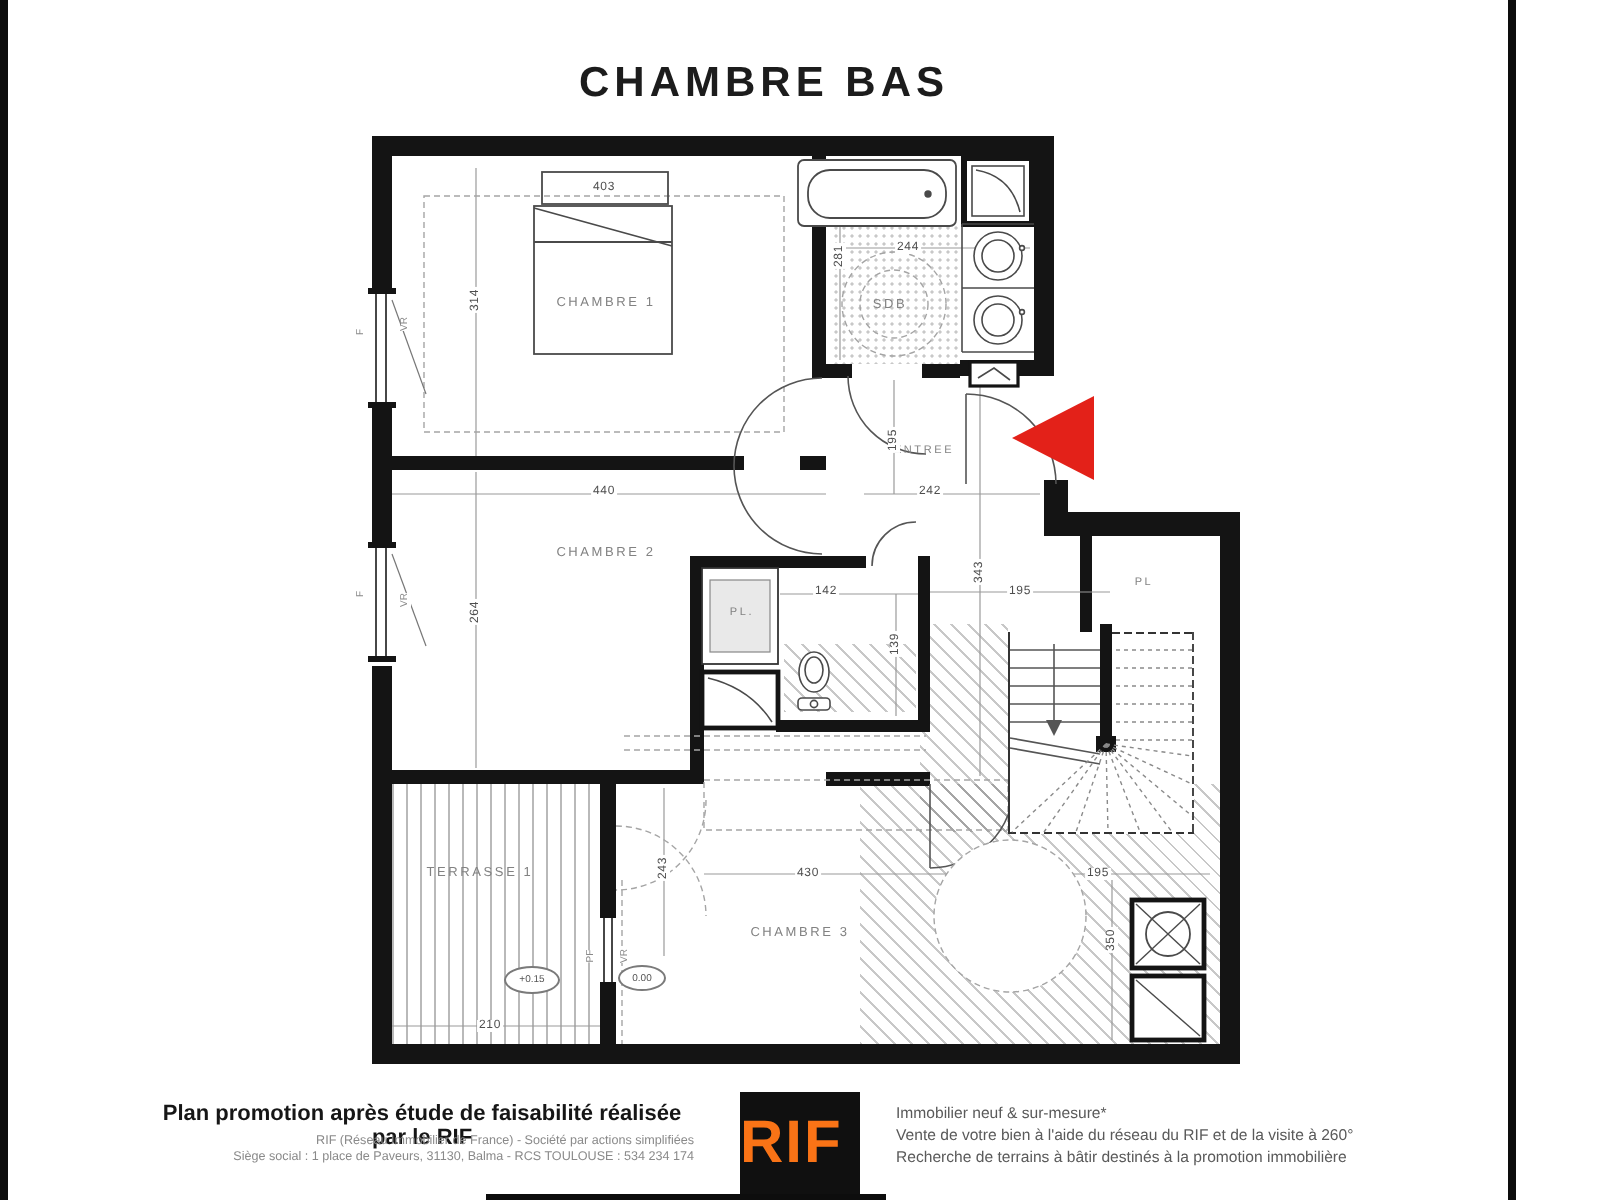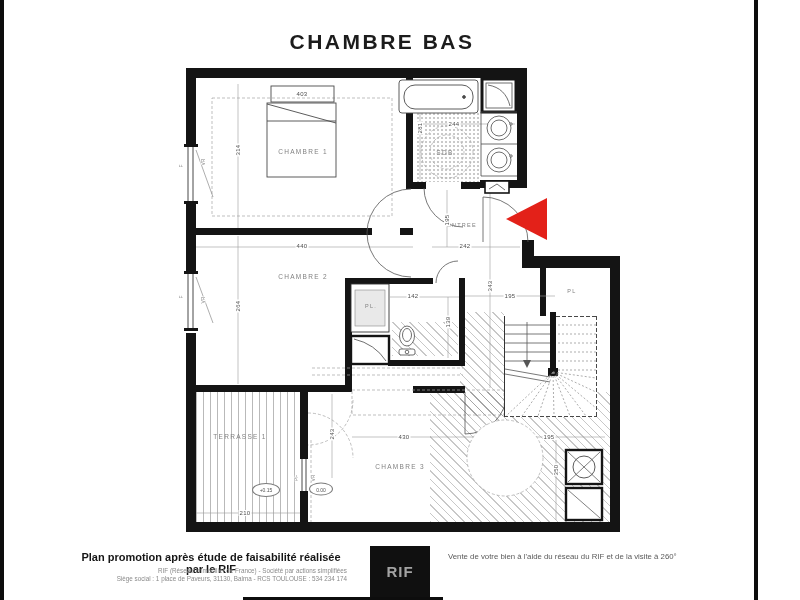--- a/index.html
+++ b/index.html
@@ -20,22 +20,22 @@
         font-size:5px;color:#555;display:flex;align-items:center;justify-content:center;background:#fff;}
   .title{position:absolute;left:382px;top:30px;transform:translateX(-50%);
          font-size:21px;font-weight:bold;letter-spacing:2.5px;color:#1c1c1c;}
   .arrow{position:absolute;width:0;height:0;border-top:21px solid transparent;
          border-bottom:21px solid transparent;}
   .f-bold{position:absolute;left:75px;top:551px;width:272px;text-align:center;
           font-size:11px;font-weight:bold;color:#161616;}
   .f-small{position:absolute;left:75px;top:567px;width:272px;text-align:right;
            font-size:6.3px;color:#8a8a8a;line-height:8px;}
   .logo{position:absolute;left:370px;top:546px;width:60px;height:51px;background:#101010;
-        display:flex;align-items:center;justify-content:center;color:#a3a3a3;
-        font-weight:bold;font-size:15px;letter-spacing:1px;}
+        display:flex;align-items:center;color:#f97316;
+        font-weight:bold;font-size:30px;letter-spacing:1px;}
   .f-right{position:absolute;left:448px;top:551px;width:300px;font-size:7.8px;
            color:#5a5a5a;line-height:11px;}
   svg{position:absolute;left:0;top:0;}
 </style>
 </head>
 <body>
 
 <div class="edgebar" style="left:0;top:0;width:4px;height:600px;"></div>
 <div class="edgebar" style="left:754px;top:0;width:4px;height:600px;"></div>
 <div class="edgebar" style="left:243px;top:597px;width:200px;height:3px;"></div>
@@ -288,14 +288,16 @@
 
 <div class="f-bold">Plan promotion après étude de faisabilité réalisée par le RIF</div>
 <div class="f-small">
   <div>RIF (Réseau Immobilier de France) - Société par actions simplifiées</div>
   <div>Siège social : 1 place de Paveurs, 31130, Balma - RCS TOULOUSE : 534 234 174</div>
 </div>
 <div class="logo">
   <span>RIF</span>
 </div>
 <div class="f-right">
+  <div>Immobilier neuf &amp; sur-mesure*</div>
   <div>Vente de votre bien à l'aide du réseau du RIF et de la visite à 260°</div>
+  <div>Recherche de terrains à bâtir destinés à la promotion immobilière</div>
 </div>
 
 </body></html>

